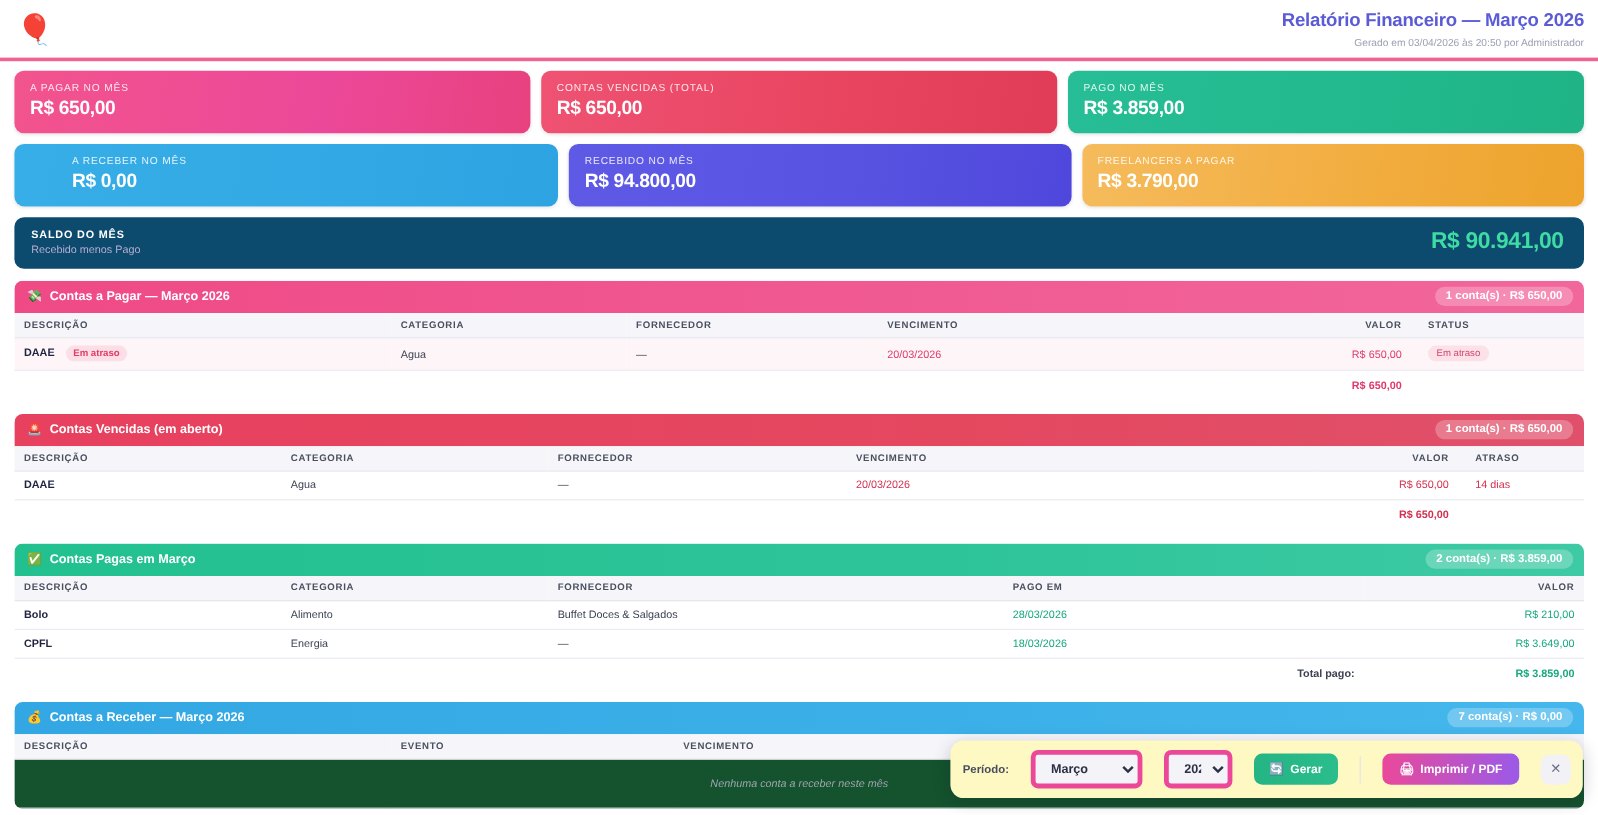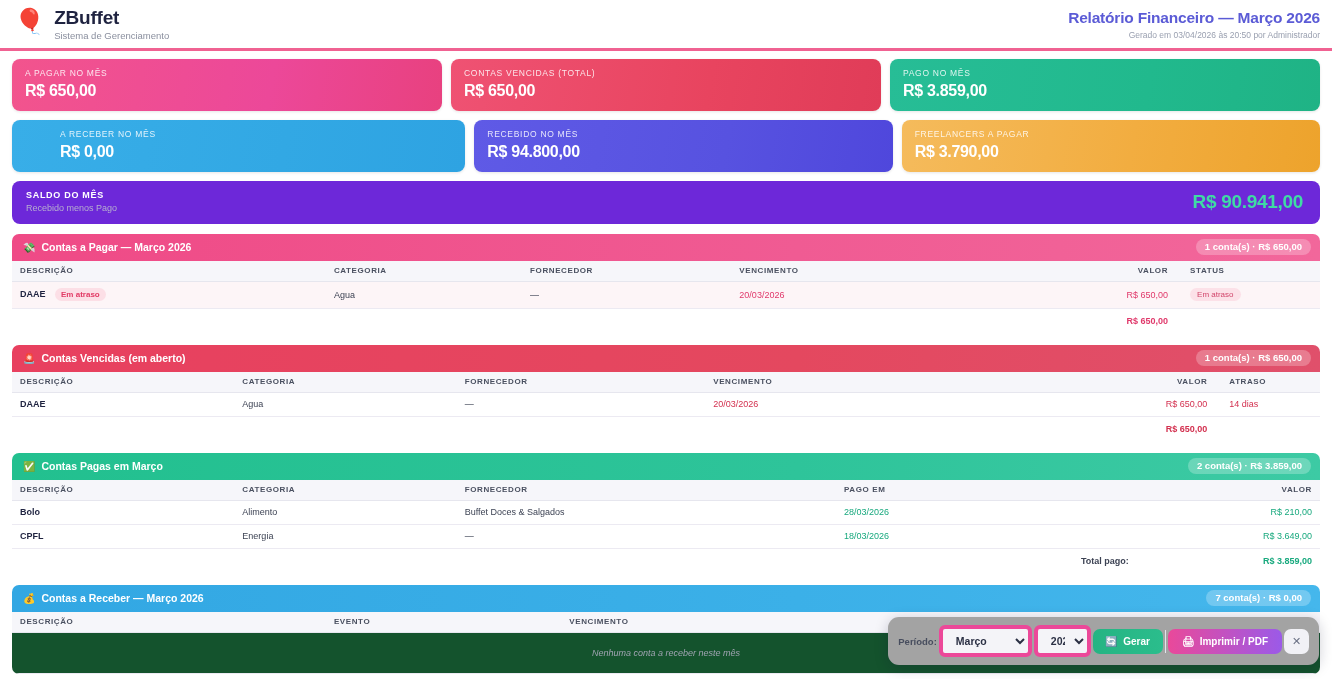--- a/index.html
+++ b/index.html
@@ -53,21 +53,21 @@
   .k-pink   { background: linear-gradient(100deg,#f2548d 0%,#ec4899 60%,#e8417f 100%); }
   .k-red    { background: linear-gradient(100deg,#ef5273 0%,#e8445f 60%,#e03c58 100%); }
   .k-green  { background: linear-gradient(100deg,#27bd96 0%,#21b98d 60%,#1fb385 100%); }
   .k-blue   { background: linear-gradient(100deg,#38aee8 0%,#32a8e4 60%,#2ea3e2 100%); padding-left: 48px; }
   .k-purple { background: linear-gradient(100deg,#5f5ae6 0%,#5752e0 60%,#4f47dc 100%); }
   .k-orange { background: linear-gradient(100deg,#f5bb5c 0%,#f2ad40 55%,#eda32c 100%); }
 
   
   .balance {
     margin: 0 12px 10px 12px;
-    background: #6d28d9;
+    background: #0c4a6e;
     border-radius: 8px;
     display: flex; align-items: center; justify-content: space-between;
     padding: 9px 17px 11px 14px; min-height: 43px;
   }
   .bal-label {
     font-size: 9px; font-weight: bold; letter-spacing: .7px; color: #ffffff;
     text-transform: uppercase;
   }
   .bal-sub { font-size: 9px; color: #b6aed0; margin-top: 3px; }
   .bal-value { font-size: 19px; font-weight: bold; color: #3fdba4; letter-spacing: -.3px; }
@@ -120,23 +120,23 @@
   .bold { font-weight: bold; }
   .totrow td { border-bottom: none; background: #fff; padding-top: 7px; }
   .empty {
     font-size: 9px; color: #a0a4b2; font-style: italic;
     text-align: center; padding: 15px 8px; background: #14532d;
   }
 
   
   .toolbar {
     position: absolute; right: 13px; bottom: 14px;
-    background: #a3a3a3; border-radius: 11px;
+    background: #fef9c3; border-radius: 11px;
     box-shadow: 0 3px 14px rgba(20,20,50,.22);
-    display: flex; align-items: center; gap: 2px;
+    display: flex; align-items: center; gap: 18px;
     padding: 8px 10px;
   }
   .tb-label { font-size: 9.5px; font-weight: bold; color: #474d5e; }
   .tb-select {
     font-family: "Liberation Sans", sans-serif;
     font-size: 10.5px; font-weight: bold; color: #2b3044;
     background: #f4f4f8; border: 4px solid #ec4899; border-radius: 6px;
     padding: 5px 6px 5px 9px; appearance: auto;
   }
   .sel-month { width: 93px; }
@@ -156,24 +156,20 @@
     color: #6a7084; font-size: 11px; width: 25px; height: 25px;
     cursor: pointer; line-height: 1;
   }
 </style>
 </head>
 <body>
 
 <div class="header">
   <div class="brand">
     <span class="brand-logo">🎈</span>
-    <span class="brand-text">
-      <span class="brand-title">ZBuffet</span>
-      <span class="brand-sub">Sistema de Gerenciamento</span>
-    </span>
   </div>
   <div class="head-right">
     <div class="report-title">Relatório Financeiro — Março 2026</div>
     <div class="report-meta">Gerado em 03/04/2026 às 20:50 por Administrador</div>
   </div>
 </div>
 
 <div class="kpi-wrap">
   <div class="kpi-row">
     <div class="kpi k-pink">

